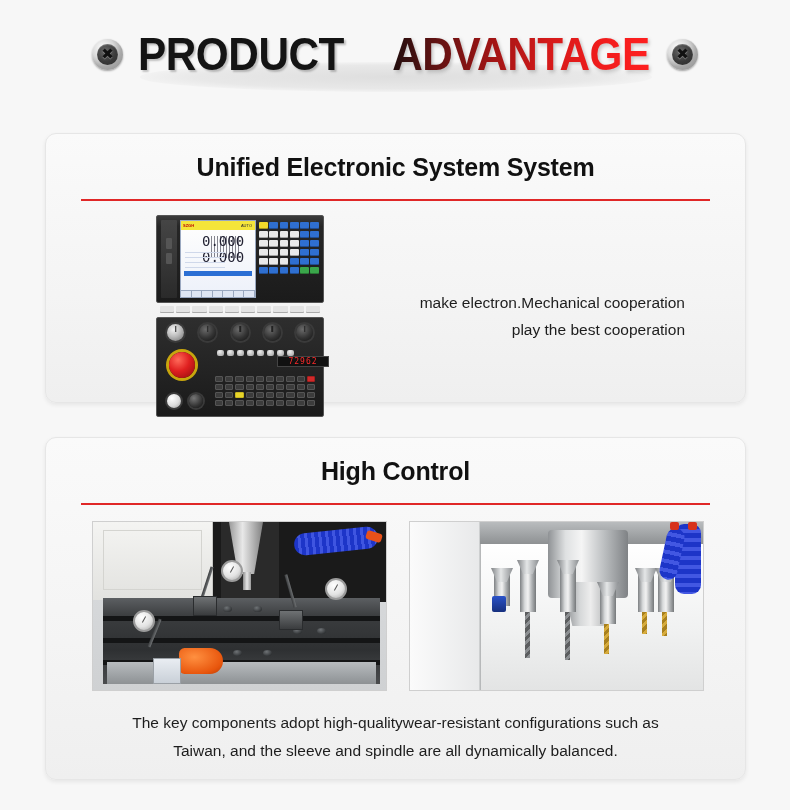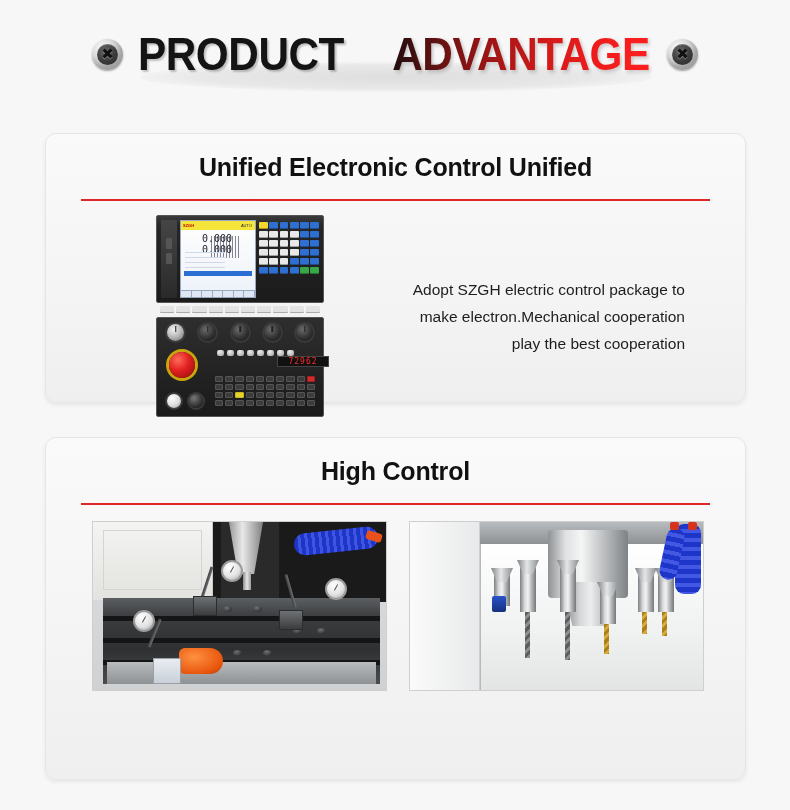--- a/index.html
+++ b/index.html
@@ -146,21 +146,21 @@
     flex: 1;
     background: #ffffff;
     border: 1px solid #9aa8c0;
     display: flex; flex-direction: column;
     overflow: hidden;
   }
   .scr-top { height: 9px; background: #f5e53a; display:flex; align-items:center; }
   .scr-top .lbl { font-size: 4px; color:#b00; margin-left:2px; font-weight:bold; }
   .scr-top .lbl2 { font-size: 4px; color:#223; margin-left:auto; margin-right: 3px; }
   .scr-body { flex:1; background: linear-gradient(180deg,#fdfdfd,#eef2fa); position: relative; padding: 3px; }
-  .scr-val { font-size: 10px; color:#223; font-family:"DejaVu Sans Mono", monospace; margin-left: 18px; }
+  .scr-val { font-size: 14px; color:#223; font-family:"DejaVu Sans Mono", monospace; margin-left: 18px; }
   .scr-bar { position:absolute; left: 3px; right: 3px; height: 5px; background:#2b6fd4; bottom: 14px; }
   .scr-hatch { position:absolute; right:14px; top: 6px; width: 30px; height: 22px;
     background: repeating-linear-gradient(90deg,#223 0 1px,transparent 1px 3px); opacity:.55; }
   .scr-rows { position:absolute; left:4px; bottom: 20px; right: 30px; height: 18px;
     background: repeating-linear-gradient(180deg,#cfd8ea 0 1px,transparent 1px 5px); }
   .scr-soft { height: 7px; background:#dfe6f4; border-top:1px solid #9aa8c0; display:flex; }
   .scr-soft span { flex:1; border-right:1px solid #9aa8c0; }
   .cnc-keys { width: 60px; display:flex; flex-direction:column; gap:2px; padding-top:2px; }
   .key-grid { display:grid; grid-template-columns: repeat(6, 1fr); gap: 1.5px; }
   .key-grid i { display:block; height: 7px; border-radius: 1px; box-shadow: inset 0 -1px 0 rgba(0,0,0,.3); }
@@ -316,21 +316,21 @@
       <span class="screw">
         <span class="screw-inner">
           <span class="screw-x">✖</span>
         </span>
       </span>
 
     </div>
   </div>
 
   <div class="card" id="card-control">
-    <div class="card-title">Unified Electronic Control Unified</div>
+    <div class="card-title">Unified Electronic System System</div>
     <div class="divider"></div>
 
     <div class="control-row">
 
       <div class="cnc-panel">
         <div class="cnc-top">
           <div class="cnc-sidetab">
             <i></i>
               <i></i>
           </div>
@@ -481,21 +481,20 @@
               <i></i>
               <i></i>
               <i></i>
           </div>
           <span class="round-btn" style="left:10px;bottom:8px;"></span>
           <span class="round-btn dk" style="left:32px;bottom:8px;"></span>
         </div>
       </div>
 
       <div class="control-text">
-        <div>Adopt SZGH electric control package to</div>
         <div>make electron.Mechanical cooperation</div>
         <div>play the best cooperation</div>
       </div>
 
     </div>
   </div>
 
   <div class="card" id="card-quality">
     <div class="card-title">High Control</div>
     <div class="divider"></div>
@@ -580,16 +579,18 @@
 
         <div class="p2-hose"></div>
         <div class="p2-hose2"></div>
         <div class="p2-red"></div>
         <div class="p2-red2"></div>
       </div>
 
     </div>
 
     <div class="quality-caption">
+      <div>The key components adopt high-qualitywear-resistant configurations such as</div>
+      <div>Taiwan, and the sleeve and spindle are all dynamically balanced.</div>
     </div>
   </div>
 
 </div>
 
 </body></html>

